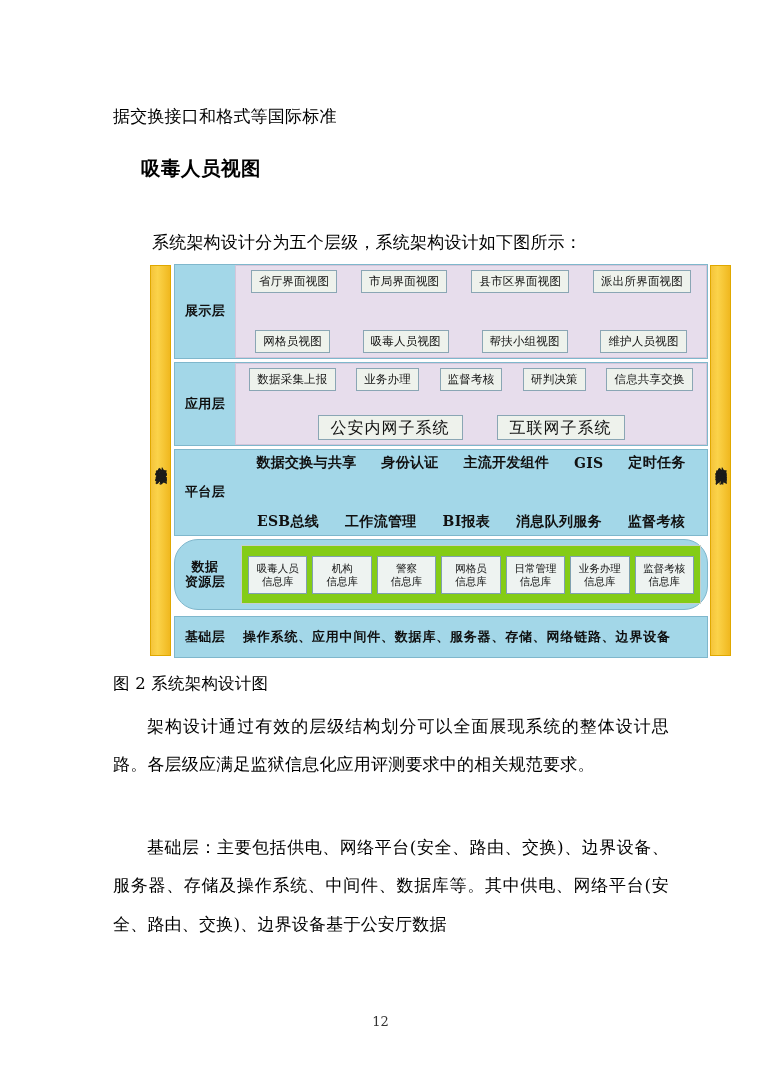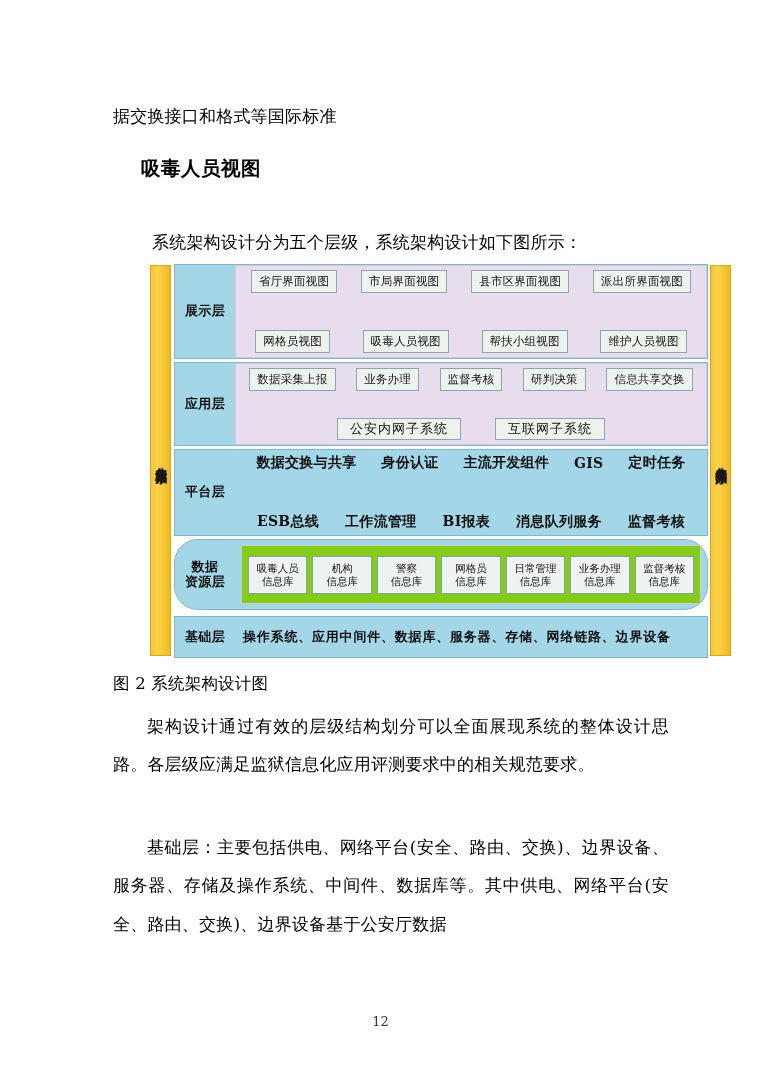--- a/index.html
+++ b/index.html
@@ -190,21 +190,21 @@
     line-height: 1.1;
     padding: 4px 7px;
     text-align: center;
     white-space: nowrap;
     color: #111;
     font-family: "DejaVu Serif", "Liberation Serif", serif;
     letter-spacing: 0.2px;
   }
 
   .chip-sub {
-    font-size: 13px;
+    font-size: 16px;
     padding: 3px 12px;
     letter-spacing: 1px;
   }
 
   .row-sub {
     justify-content: center;
     gap: 34px;
   }
 
   .plain {

